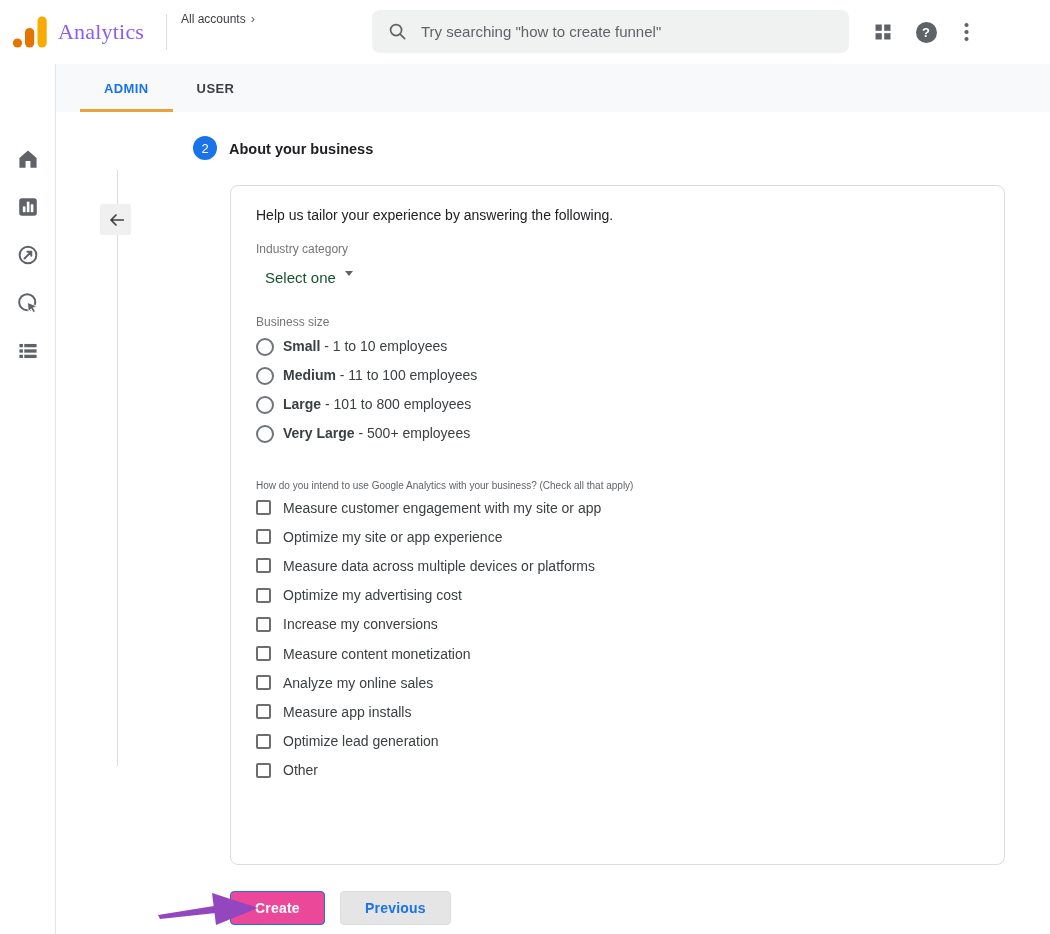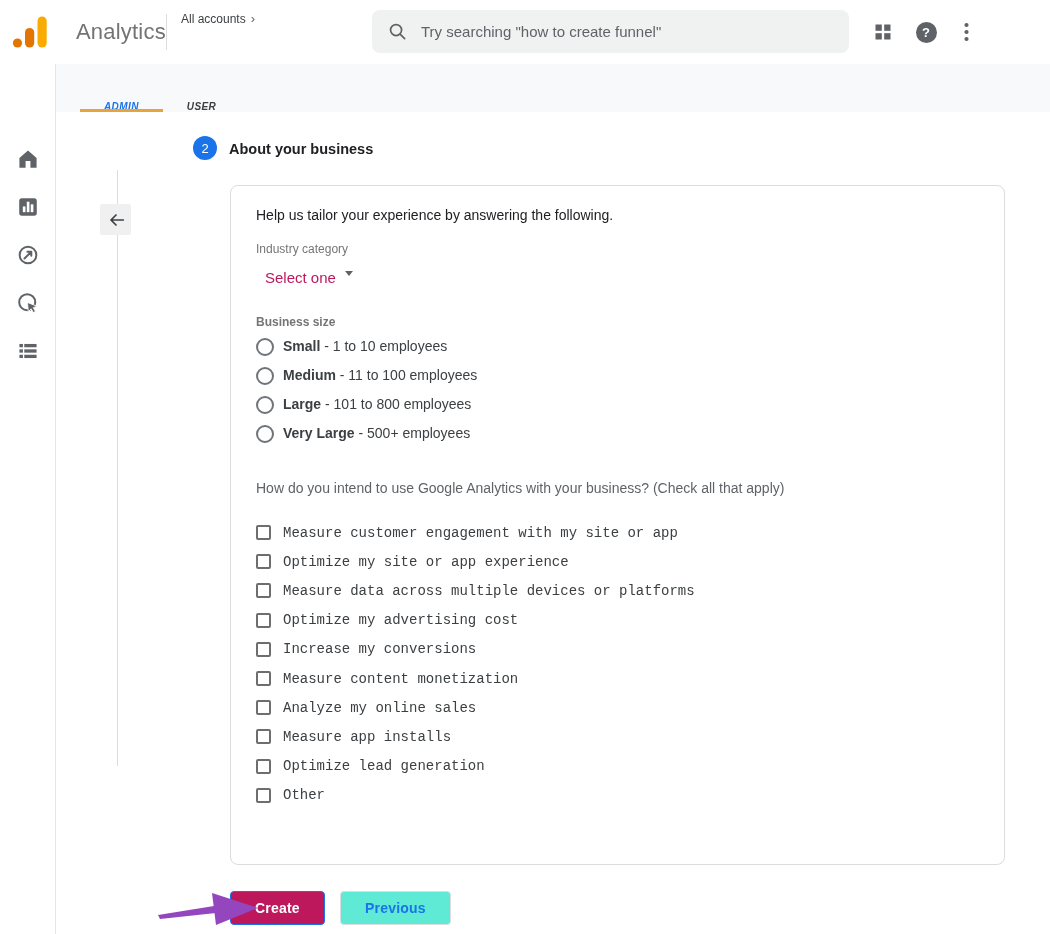--- a/index.html
+++ b/index.html
@@ -5,64 +5,64 @@
   * { margin:0; padding:0; box-sizing:border-box; }
   html,body { width:1050px; height:934px; }
   body {
     font-family:"Liberation Sans", sans-serif;
     background:#fff; color:#202124; position:relative; overflow:hidden;
   }
   
   .header { position:absolute; left:0; top:0; width:1050px; height:64px; background:#fff; z-index:5; }
   .logo-wrap { position:absolute; left:12px; top:15px; display:flex; align-items:center; }
   .logo-svg { width:36px; height:34px; }
-  .logo-text { font-size:22px; color:#737373; margin-left:28px; letter-spacing:.2px; }
+  .logo-text { font-size:22px; color:#8b5cf6; margin-left:10px; letter-spacing:.2px;font-family:Liberation Serif, serif; }
   .header-divider { position:absolute; left:166px; top:14px; width:1px; height:36px; background:#dadce0; }
   .breadcrumb { position:absolute; left:181px; top:11px; font-size:12px; color:#3c4043; display:flex; align-items:center; gap:5px; cursor:pointer; }
   .breadcrumb .chev { font-size:13px; color:#5f6368; }
   .search-pill { position:absolute; left:372px; top:10px; width:477px; height:43px; background:#f0f1f1; border-radius:8px; display:flex; align-items:center; padding:0 16px; }
   .search-pill svg { flex:0 0 auto; }
   .search-input { flex:1; border:none; outline:none; background:transparent; font-size:15px; color:#3c4043; margin-left:14px; font-family:"Liberation Sans", sans-serif; }
   .search-input::placeholder { color:#5f6368; opacity:1; }
   .hdr-icon { position:absolute; top:21px; width:22px; height:22px; display:flex; align-items:center; justify-content:center; cursor:pointer; }
   .help-circle { width:21px; height:21px; border-radius:50%; background:#5f6368; color:#fff; font-size:13px; font-weight:700; display:flex; align-items:center; justify-content:center; }
   
   .sidebar { position:absolute; left:0; top:64px; width:56px; height:870px; background:#fff; border-right:1px solid #e4e6e8; z-index:4; }
   .side-item { position:absolute; left:17px; width:22px; height:22px; cursor:pointer; }
   
   .tabstrip { position:absolute; left:56px; top:64px; width:994px; height:48px; background:#f8f9fa; display:flex; padding-left:24px; }
-  .tab { height:48px; display:flex; align-items:flex-end; justify-content:center; padding:0 24px; font-size:10px; font-weight:700; letter-spacing:.4px; color:#3c4043; cursor:pointer; position:relative;font-style:italic; }
+  .tab { height:48px; display:flex; align-items:center; justify-content:center; padding:0 24px; font-size:13px; font-weight:700; letter-spacing:.4px; color:#3c4043; cursor:pointer; position:relative; }
   .tab.active { color:#1a73e8; }
   .tab.active::after { content:""; position:absolute; left:0; right:0; bottom:0; height:3px; background:#e8a33d; }
   
   .step-circle { position:absolute; left:193px; top:136px; width:24px; height:24px; border-radius:50%; background:#1a73e8; color:#fff; font-size:13px; display:flex; align-items:center; justify-content:center; }
   .step-title { position:absolute; left:229px; top:141px; font-size:14.5px; font-weight:700; color:#202124;text-align:center; }
   .stepper-line { position:absolute; left:117px; top:170px; width:1px; height:596px; background:#dcdcdc; }
   .back-btn { position:absolute; left:100px; top:204px; width:31px; height:31px; background:#f0f0f0; border-radius:2px; display:flex; align-items:center; justify-content:center; cursor:pointer; z-index:3; }
   
   .card { position:absolute; left:230px; top:185px; width:775px; height:680px; background:#fff; border:1px solid #dadce0; border-radius:8px; z-index:2; }
   .card-header { height:56px; line-height:56px; padding-left:25px; font-size:16px; color:#202124; border-bottom:1px solid #e0e0e0; }
   .card-body { padding:21px 25px 0 25px; }
   .intro { font-size:14px; color:#202124; margin-bottom:19px; }
   .field-label { font-size:12px; color:#757575; }
-  .select-one { display:inline-flex; align-items:flex-start; margin:13px 0 0 9px; font-size:15px; color:#be185d; cursor:pointer; }
+  .select-one { display:inline-flex; align-items:flex-start; margin:13px 0 0 9px; font-size:15px; color:#14532d; cursor:pointer; }
   .caret { width:0; height:0; border-left:4.5px solid transparent; border-right:4.5px solid transparent; border-top:5px solid #5f6368; margin-left:9px; margin-top:2px; }
-  .bs-label { margin-top:28px; margin-bottom:9px;font-weight:bold; }
+  .bs-label { margin-top:28px; margin-bottom:9px; }
   .radio-row { display:flex; align-items:flex-start; height:29px; cursor:pointer; }
   .radio { width:18px; height:18px; border:2px solid #6f7479; border-radius:50%; margin-right:9px; flex:0 0 auto; background:#fff; }
   .radio-label { font-size:14px; color:#3c4043; }
   .radio-label b { font-weight:700; }
-  .usage-label { margin-top:26px; margin-bottom:22px; font-size:14px; color:#5f6368; }
+  .usage-label { margin-top:26px; margin-bottom:2px; font-size:10px; color:#5f6368; }
   .check-row { display:flex; align-items:center; height:29.2px; cursor:pointer; }
   .checkbox { width:15px; height:15px; border:2px solid #6e6e6e; border-radius:2px; margin-right:12px; flex:0 0 auto; background:#fff; }
-  .check-label { font-size:14px; color:#3c4043;font-family:Liberation Mono, monospace; }
+  .check-label { font-size:14px; color:#3c4043; }
   
   .btn { position:absolute; top:891px; height:34px; border-radius:4px; font-size:14px; font-weight:700; font-family:"Liberation Sans", sans-serif; letter-spacing:.2px; cursor:pointer; padding:0 24px; }
-  .btn-create { left:230px; background:#be185d; border:1px solid #1a73e8; color:#fff; }
-  .btn-previous { left:340px; background:#5eead4; border:1px solid #dadce0; color:#1a73e8; }
+  .btn-create { left:230px; background:#ec4899; border:1px solid #1a73e8; color:#fff; }
+  .btn-previous { left:340px; background:#e5e5e5; border:1px solid #dadce0; color:#1a73e8; }
   .arrow-annot { position:absolute; left:152px; top:884px; width:120px; height:50px; z-index:6; pointer-events:none; }
 </style>
 </head>
 <body>
 
 <div class="header">
   <div class="logo-wrap">
     <svg class="logo-svg" viewBox="0 0 36 34">
       <circle cx="5.5" cy="28" r="4.6" fill="#e37400"></circle>
       <rect x="13" y="13" width="9.2" height="19.5" rx="4.6" fill="#e37400"></rect>

